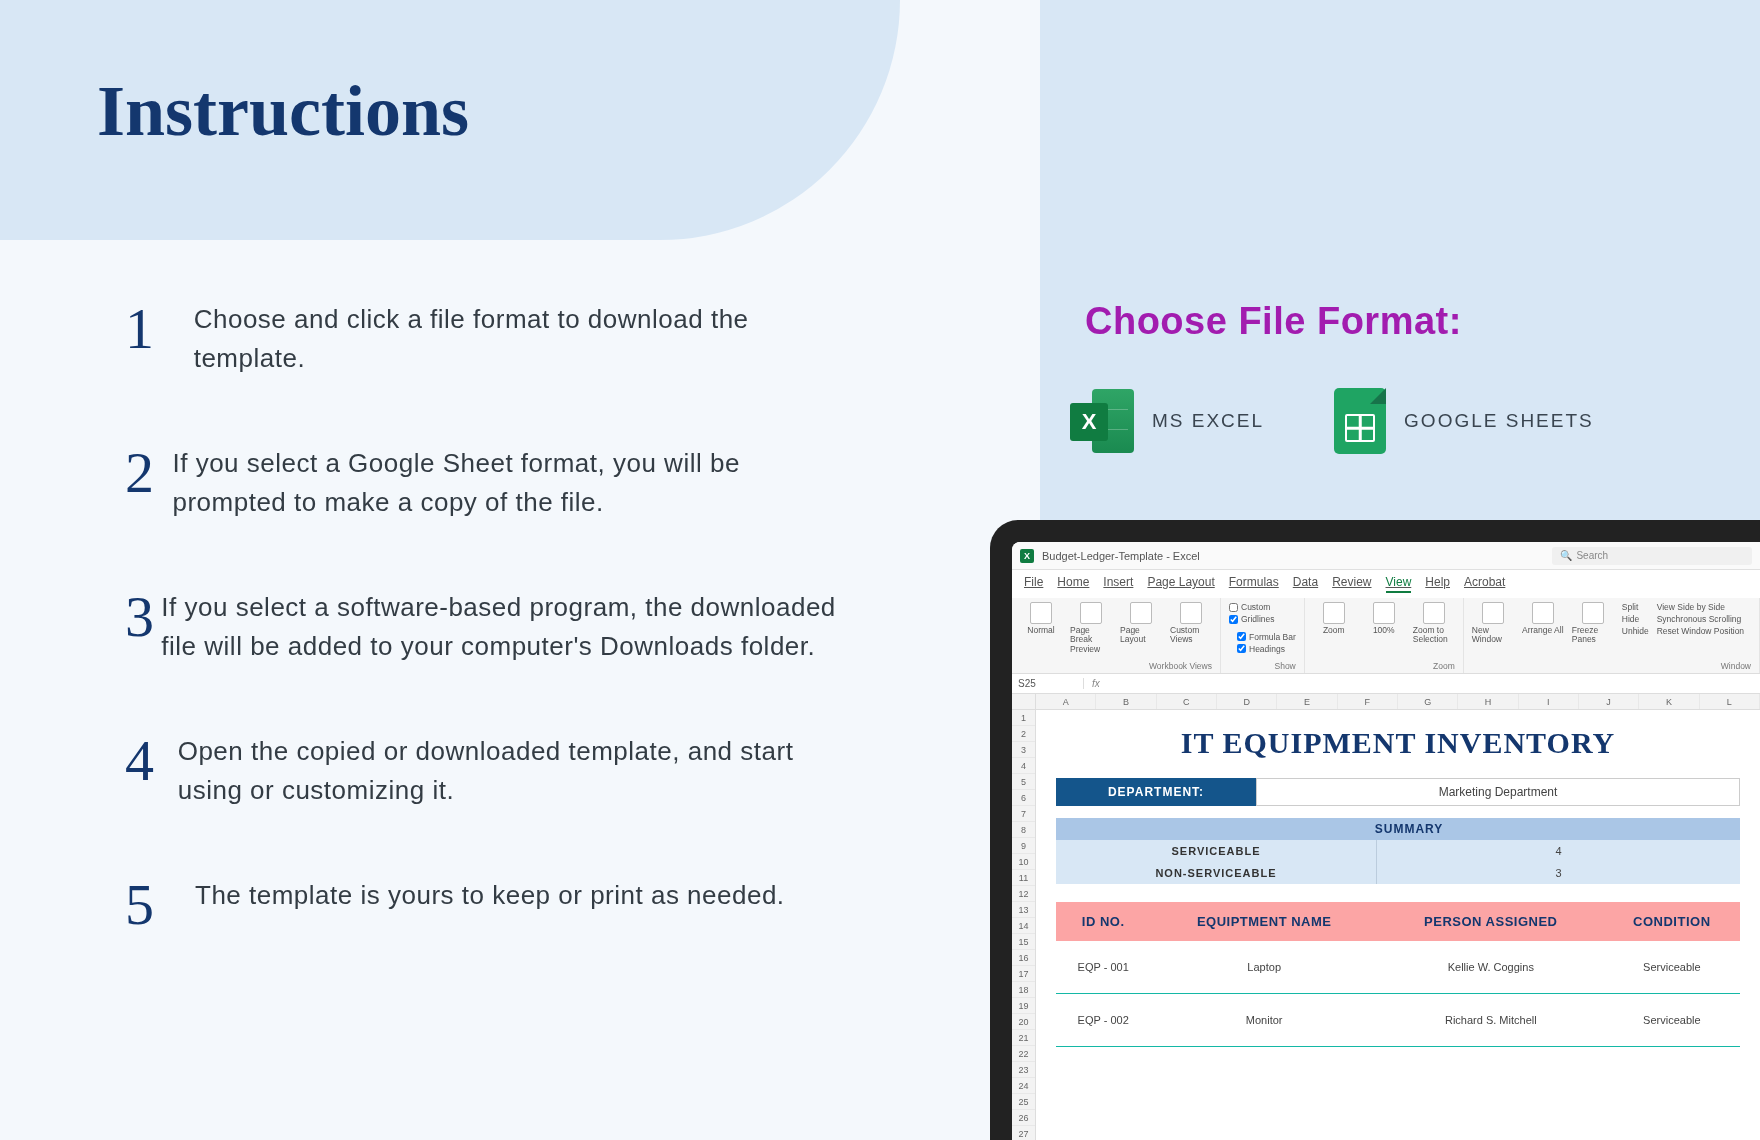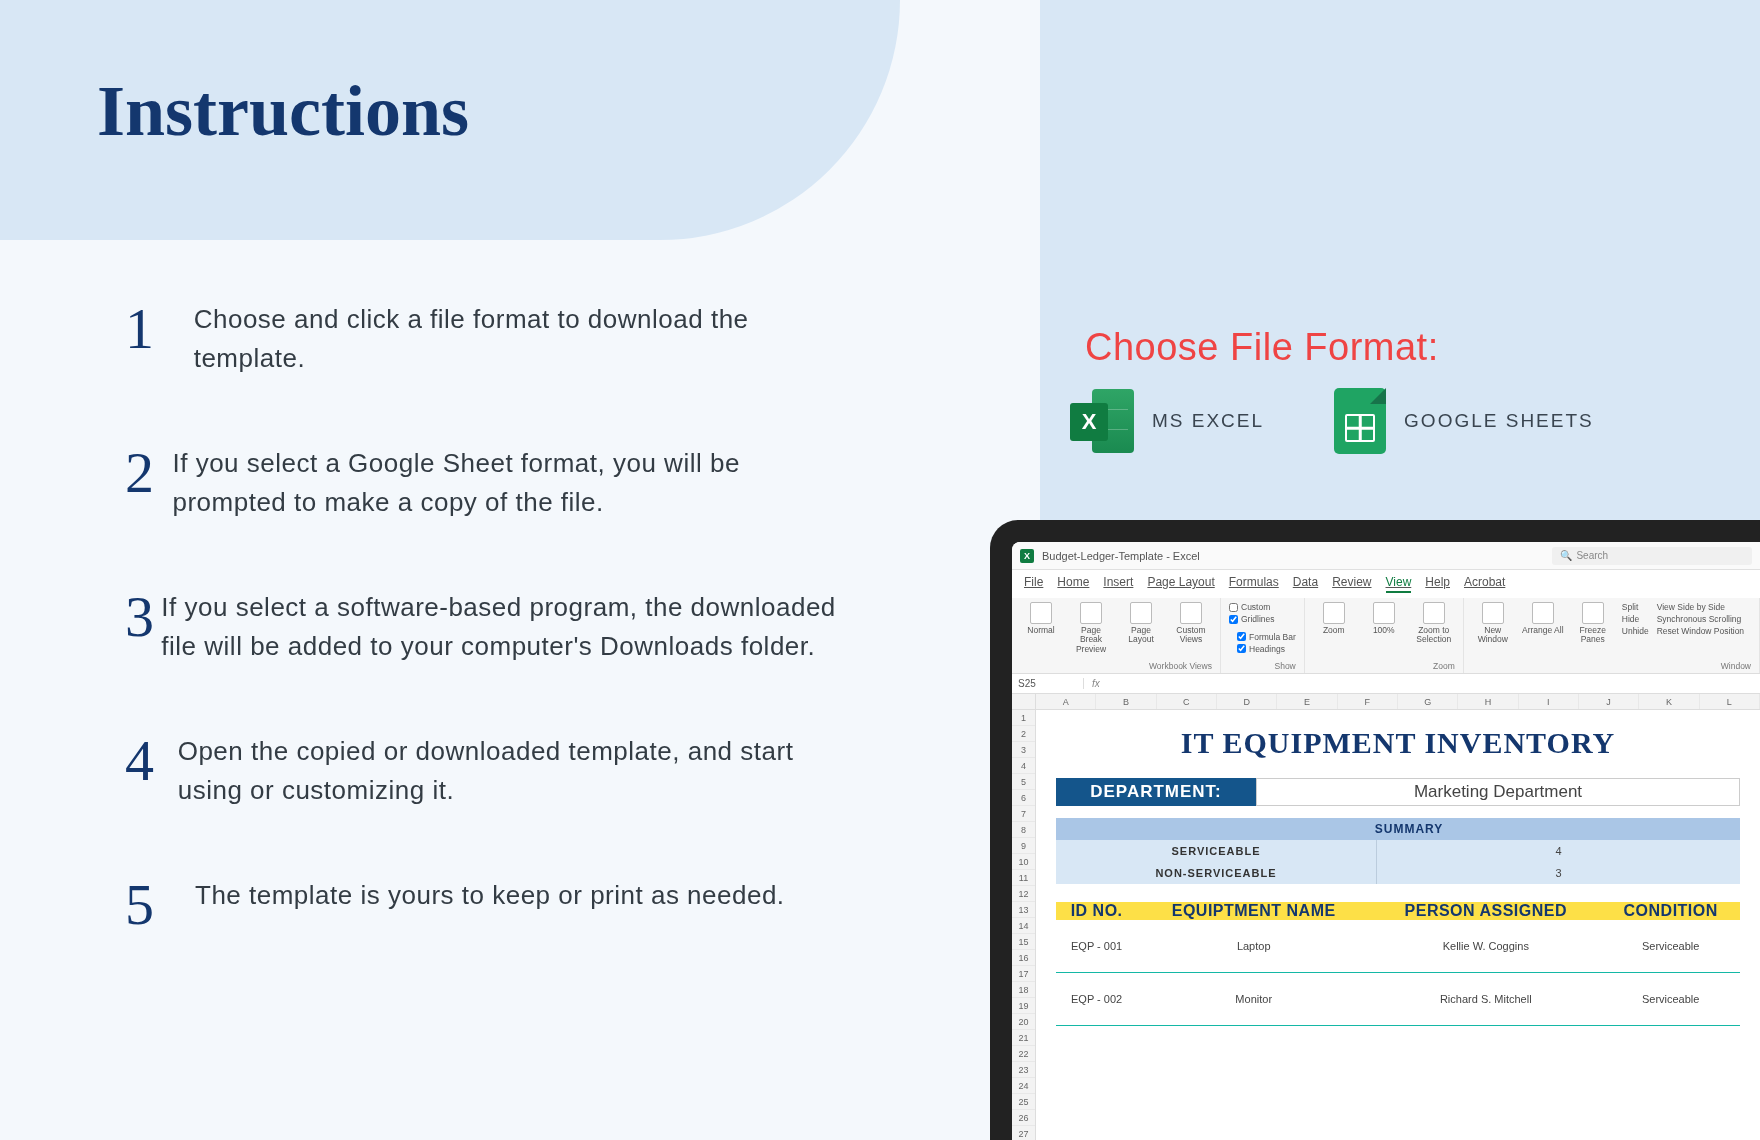--- a/index.html
+++ b/index.html
@@ -48,24 +48,24 @@
   }
   .step-text {
     font-size: 26px;
     color: #333c44;
     line-height: 1.5;
     letter-spacing: 0.5px;
   }
 
   .choose-title {
     position: absolute;
-    top: 326px; left: 1085px;
+    top: 300px; left: 1085px;
     font-size: 38px;
-    font-weight: 400;
-    color: #ef4444;
+    font-weight: 700;
+    color: #a21caf;
     letter-spacing: 0.5px;
   }
 
   .format-btns {
     position: absolute;
     top: 388px; left: 1070px;
     display: flex;
     gap: 70px;
   }
   .fmt {
@@ -224,21 +224,21 @@
     color: #555;
   }
   .rib-group {
     border-right: 1px solid #e4e4e4;
     padding: 4px 8px 2px 8px;
     display: flex;
     flex-direction: column;
     justify-content: space-between;
   }
   .rib-icons { display: flex; gap: 8px; }
-  .rib-icon { display: flex; flex-direction: column; align-items: center; gap: 2px; width: 42px; font-size: 8.5px; text-align: center; line-height: 1.1; }
+  .rib-icon { display: flex; flex-direction: column; align-items: center; gap: 2px; width: 42px; font-size: 8.5px; text-align: left; line-height: 1.1; }
   .rib-icon .sq { width: 22px; height: 22px; border: 1px solid #bbb; background: #fff; border-radius: 2px; }
   .rib-label { text-align: right; font-size: 8.5px; color: #777; }
   .rib-col { display: flex; flex-direction: column; gap: 2px; font-size: 8.5px; }
   .rib-col label { display: flex; align-items: center; gap: 3px; }
   .rib-col input { width: 9px; height: 9px; }
 
   .xlw-formula {
     height: 20px;
     border-bottom: 1px solid #ddd;
     display: flex;
@@ -282,31 +282,31 @@
   }
   .doc-title {
     font-family: Georgia, serif;
     font-size: 30px;
     font-weight: 700;
     color: #14376e;
     text-align: center;
     letter-spacing: 1px;
     margin-bottom: 18px;
   }
-  .dept-row { display: flex; height: 28px; font-size: 17px; }
+  .dept-row { display: flex; height: 28px; font-size: 12px; }
   .dept-row .lab { background: #14558b; color: #fff; font-weight: 700; flex: 0 0 200px; display: flex; align-items: center; justify-content: center; letter-spacing: 1px; }
   .dept-row .val { flex: 1; background: #fff; border: 1px solid #ccc; display: flex; align-items: center; justify-content: center; }
 
   .summary-head { height: 22px; background: #aac6e6; text-align: center; font-weight: 700; font-size: 12px; line-height: 22px; margin-top: 12px; letter-spacing: 1px; color: #14376e; padding-left: 22px; }
   .sum-row { display: flex; height: 22px; font-size: 11px; }
   .sum-row .lab { flex: 0 0 320px; background: #d8e7f5; display: flex; align-items: center; justify-content: center; font-weight: 700; letter-spacing: 1px; color: #333; }
   .sum-row .val { flex: 1; background: #d8e7f5; display: flex; align-items: center; justify-content: center; border-left: 1px solid #bcd; }
 
   .tbl { margin-top: 18px; width: 100%; border-collapse: collapse; font-size: 11px; }
-  .tbl th { background: #fde047; color: #14376e; font-weight: 700; padding: 0 4px; letter-spacing: 0.5px; font-size: 16px; }
+  .tbl th { background: #fca5a5; color: #14376e; font-weight: 700; padding: 12px 4px; letter-spacing: 0.5px; font-size: 13px; }
   .tbl td { border-bottom: 1px solid #14b8a6; padding: 20px 4px; text-align: center; }
 </style>
 </head>
 <body>
 
 <div class="title-blob"></div>
 <h1 class="page-title">Instructions</h1>
 
 <div class="right-panel"></div>
 

